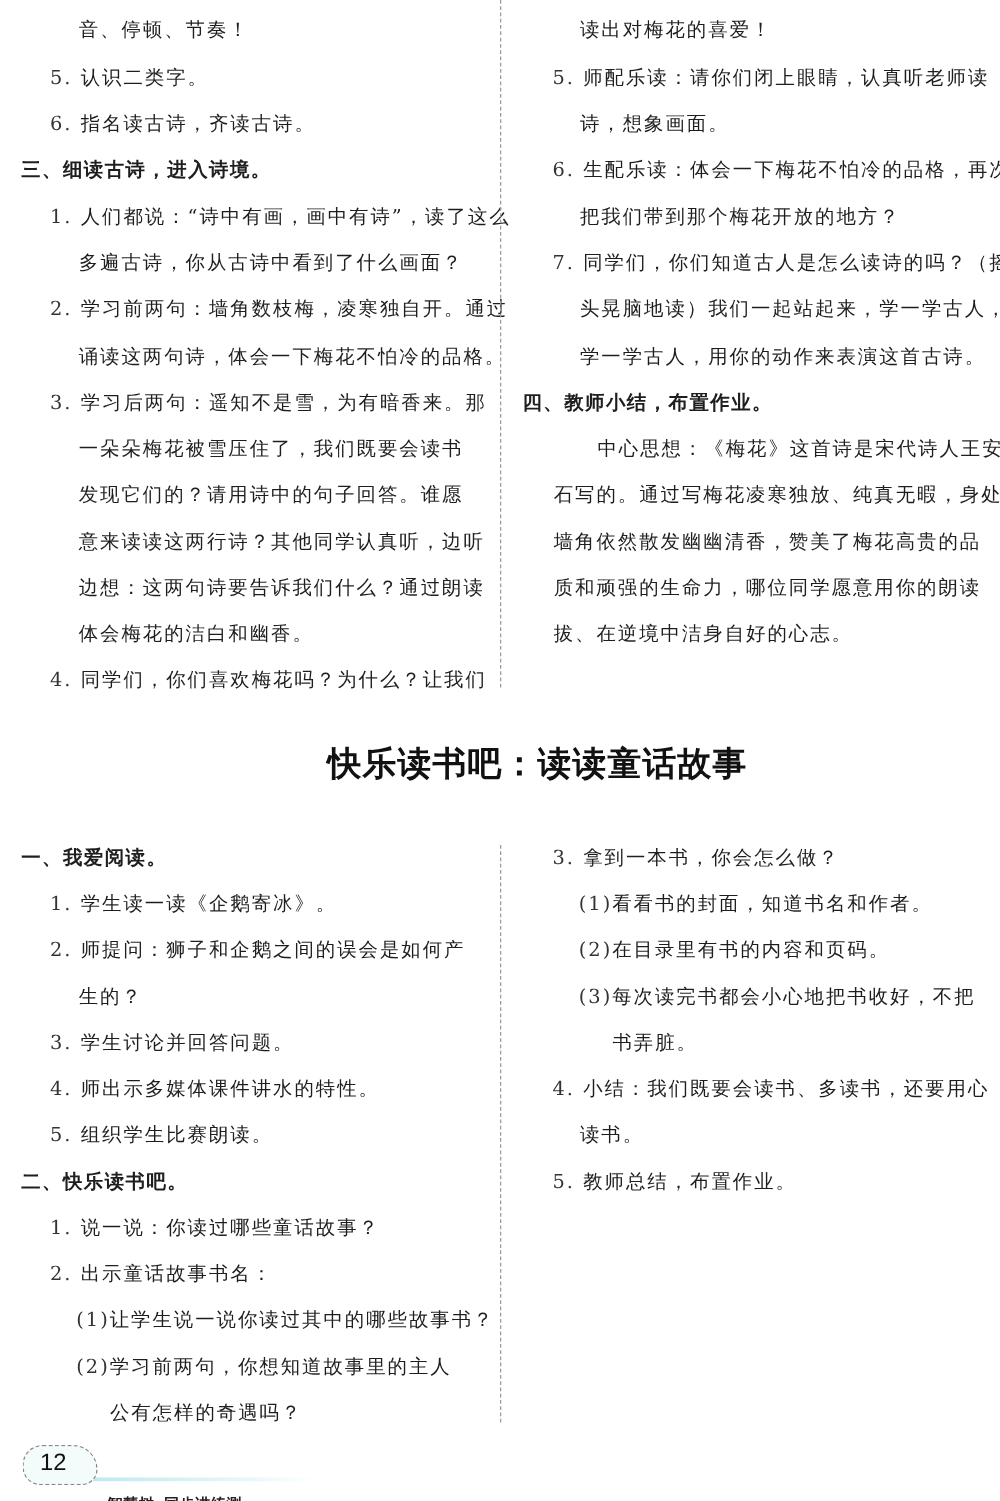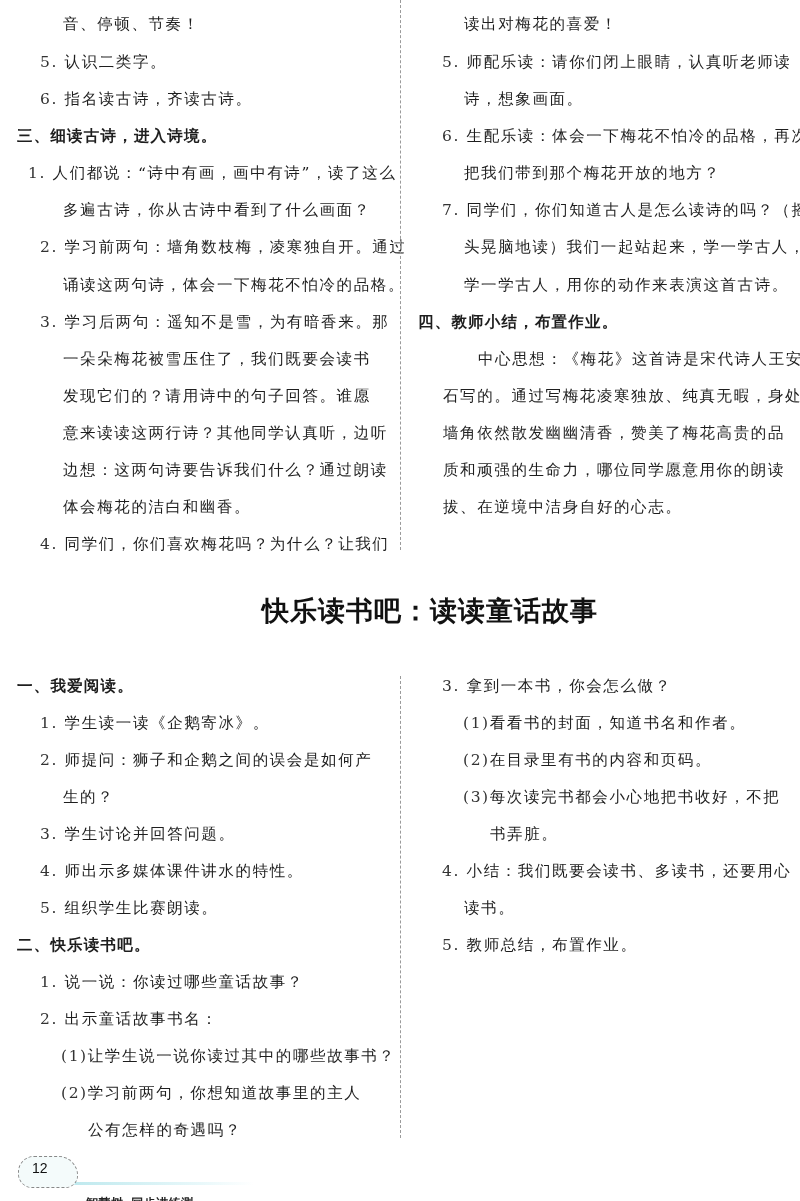--- a/index.html
+++ b/index.html
@@ -20,41 +20,41 @@
     font-size: 27px; font-weight: bold; letter-spacing: 1px;
     font-family: "DejaVu Serif", serif; color: #111; margin-left: 30px;
   }
   .footer { position: absolute; left: 14px; top: 1150px; width: 230px; height: 40px; }
   .cloud {
     position: absolute; left: 4px; top: 6px; width: 58px; height: 30px;
     border: 1px dashed #888; border-radius: 18px 22px 14px 16px;
     background: #f4fbfb;
   }
   .cloud-num {
-    position: absolute; left: 18px; top: 10px; font-size: 14px;
+    position: absolute; left: 18px; top: 10px; font-size: 19px;
     font-family: "Liberation Sans", sans-serif; color: #111;
   }
   .footer-text {
     position: absolute; left: 72px; top: 11px; font-size: 12px; font-weight: bold;
     font-family: Liberation Mono, monospace; letter-spacing: 0.5px; color: #222; margin-top: 34px;
   }
   .footer-bar {
     position: absolute; left: 60px; top: 32px; width: 180px; height: 3px;
     background: linear-gradient(to right, #bfe9ee, #e8f8fa 70%, #ffffff);
   }
 </style>
 </head>
 <body>
 
 <div class="col">
   <div class="line" style="left:63px;top:14px"><span>音、停顿、节奏！</span></div>
   <div class="line" style="left:40px;top:52px"><span class="num">5.</span> <span>认识二类字。</span></div>
   <div class="line" style="left:40px;top:89px"><span class="num">6.</span> <span>指名读古诗，齐读古诗。</span></div>
   <div class="line bold" style="left:17px;top:126px">三、细读古诗，进入诗境。</div>
-  <div class="line" style="left:28px;top:163px"><span class="num">1.</span> <span>人们都说：“诗中有画，画中有诗”，读了这么</span></div>
+  <div class="line" style="left:40px;top:163px"><span class="num">1.</span> <span>人们都说：“诗中有画，画中有诗”，读了这么</span></div>
   <div class="line" style="left:63px;top:200px">多遍古诗，你从古诗中看到了什么画面？</div>
   <div class="line" style="left:40px;top:237px"><span class="num">2.</span> <span>学习前两句：墙角数枝梅，凌寒独自开。通过</span></div>
   <div class="line" style="left:63px;top:275px">诵读这两句诗，体会一下梅花不怕冷的品格。</div>
   <div class="line" style="left:40px;top:312px"><span class="num">3.</span> <span>学习后两句：遥知不是雪，为有暗香来。那</span></div>
   <div class="line" style="left:63px;top:349px">一朵朵梅花被雪压住了，我们既要会读书</div>
   <div class="line" style="left:63px;top:386px">发现它们的？请用诗中的句子回答。谁愿</div>
   <div class="line" style="left:63px;top:423px">意来读读这两行诗？其他同学认真听，边听</div>
   <div class="line" style="left:63px;top:460px">边想：这两句诗要告诉我们什么？通过朗读</div>
   <div class="line" style="left:63px;top:497px">体会梅花的洁白和幽香。</div>
   <div class="line" style="left:40px;top:534px"><span class="num">4.</span> <span>同学们，你们喜欢梅花吗？为什么？让我们</span></div>

